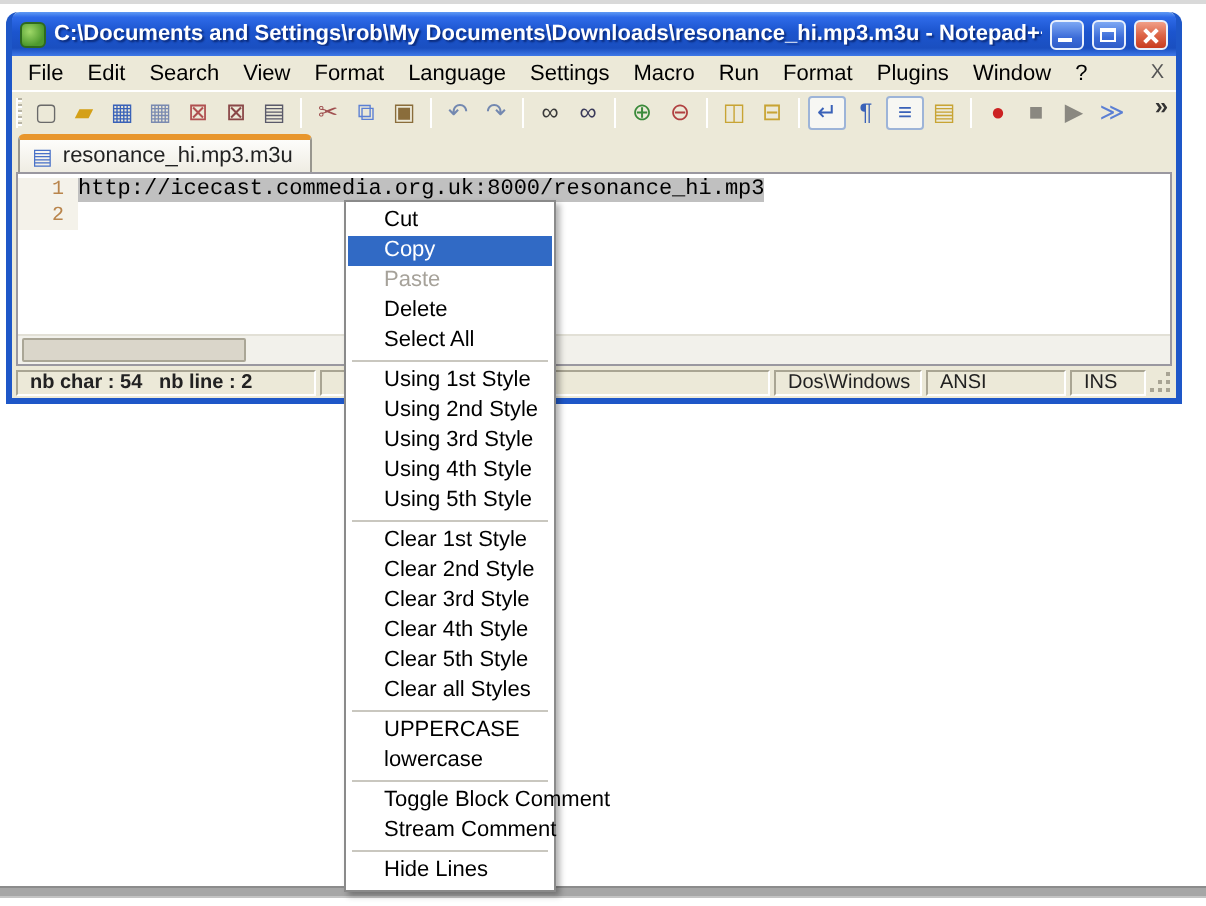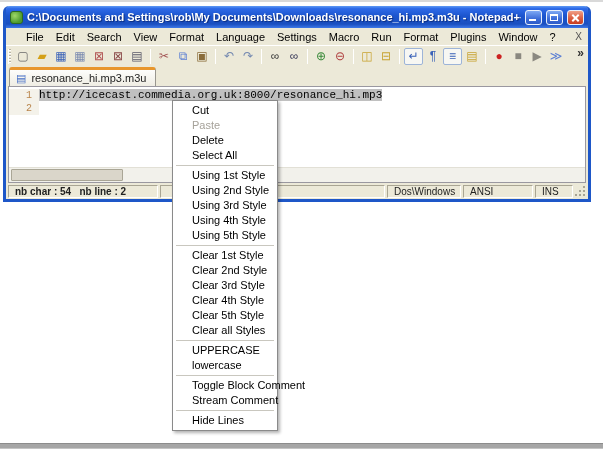--- a/index.html
+++ b/index.html
@@ -116,21 +116,21 @@
     <span class="tb-btn btn-blue">
         <i class="glyph-max"></i>
       </span>
     <span class="tb-btn btn-close">
         <i class="glyph-x1"></i>
         <i class="glyph-x2"></i>
       </span>
   </div>
 
   <div class="menubar">
-    <span style="display:flex;margin-left:12px;">
+    <span style="display:flex;">
         <span class="mb-item">File</span>
         <span class="mb-item">Edit</span>
         <span class="mb-item">Search</span>
         <span class="mb-item">View</span>
         <span class="mb-item">Format</span>
         <span class="mb-item">Language</span>
         <span class="mb-item">Settings</span>
         <span class="mb-item">Macro</span>
         <span class="mb-item">Run</span>
         <span class="mb-item">Format</span>
@@ -210,20 +210,21 @@
     <span class="sb-seg sb-eol">Dos\Windows</span>
     <span class="sb-seg sb-enc">ANSI</span>
     <span class="sb-seg sb-ins">INS</span>
     <span class="sb-grip"><i></i></span>
   </div>
 
 </div>
 
 <div class="ctxmenu">
     <div class="cm-item">Cut</div>
+    <div class="cm-item highlighted">Copy</div>
     <div class="cm-item disabled">Paste</div>
     <div class="cm-item">Delete</div>
     <div class="cm-item">Select All</div>
     <div class="cm-sep"></div>
     <div class="cm-item">Using 1st Style</div>
     <div class="cm-item">Using 2nd Style</div>
     <div class="cm-item">Using 3rd Style</div>
     <div class="cm-item">Using 4th Style</div>
     <div class="cm-item">Using 5th Style</div>
     <div class="cm-sep"></div>

